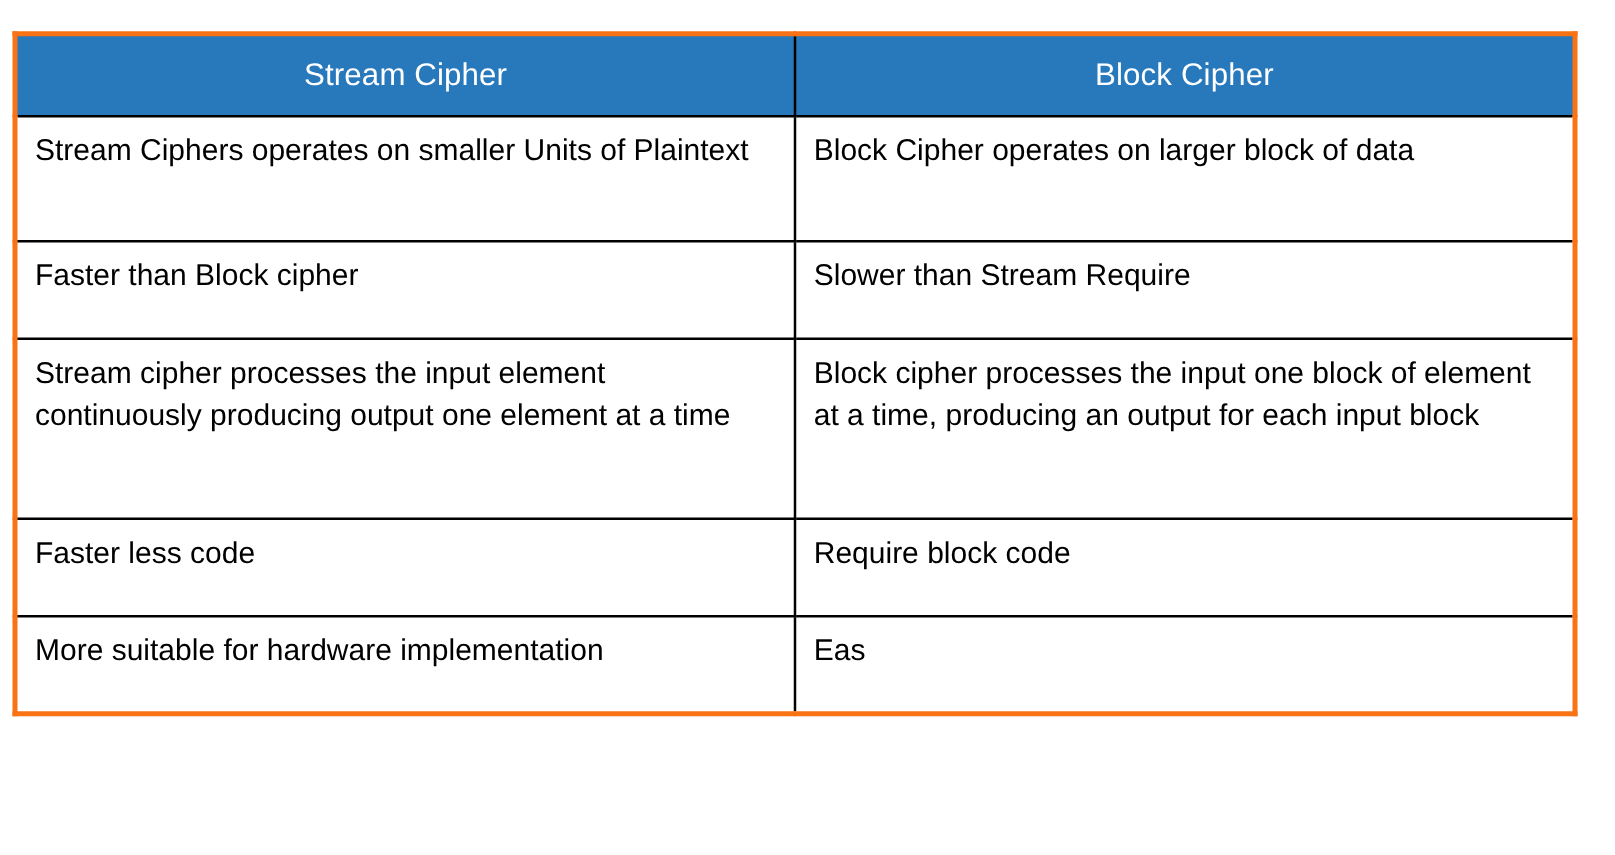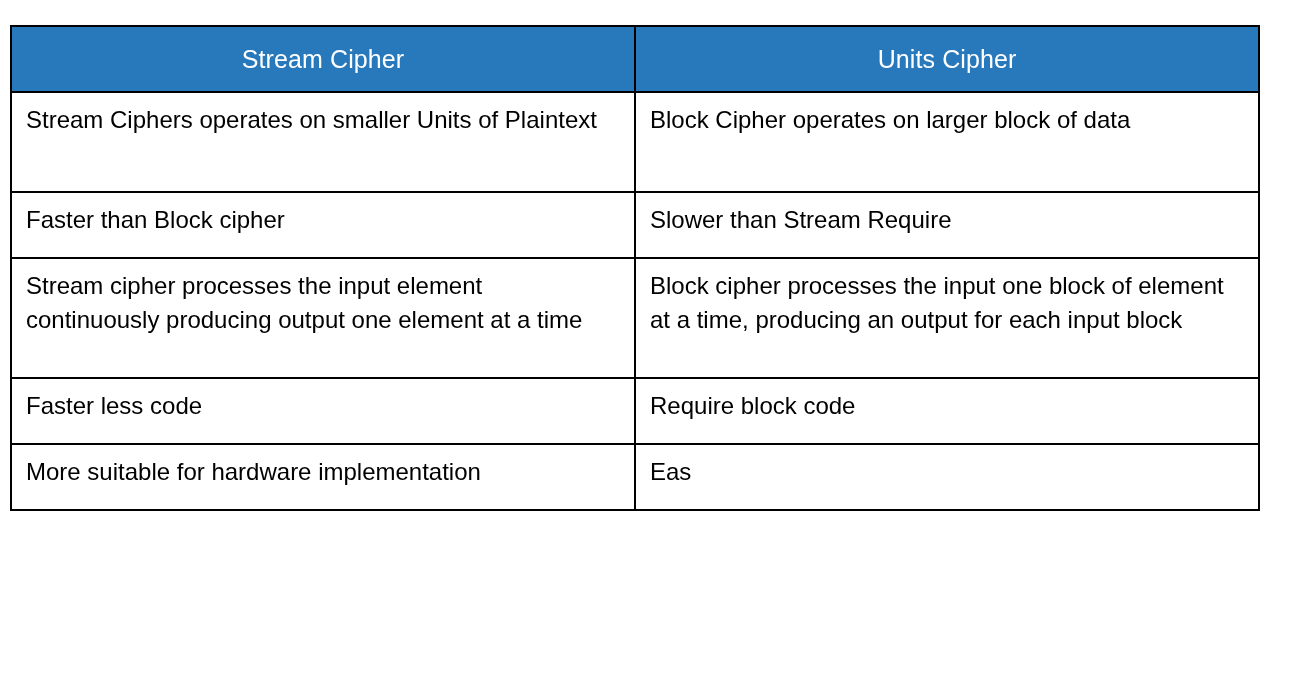--- a/index.html
+++ b/index.html
@@ -25,21 +25,21 @@
     position: absolute;
     left: 10px;
     top: 25px;
     width: 1248px;
   }
 
   table.cmp {
     border-collapse: collapse;
     table-layout: fixed;
     width: 1248px;
-    border: 2px solid #f97316;
+    border: 4px solid #f97316;
   }
 
   table.cmp col.c1 { width: 624px; }
   table.cmp col.c2 { width: 624px; }
 
   table.cmp th,
   table.cmp td {
     border: 2px solid #000000;
     vertical-align: top;
     box-sizing: border-box;
@@ -60,37 +60,37 @@
   table.cmp tbody td {
     color: #000000;
     font-size: 24px;
     font-weight: normal;
     line-height: 34px;
     padding: 10px 12px 10px 14px;
     text-align: left;
   }
 
   tr.r-tall1 td { height: 100px; }
-  tr.r-std   td { height: 66px; }
-  tr.r-tall2 td { height: 120px; }
+  tr.r-std   td { height: 78px; }
+  tr.r-tall2 td { height: 144px; }
 </style>
 </head>
 <body>
 
 <div class="page">
   <div class="table-wrap">
     <table class="cmp">
       <colgroup>
         <col class="c1">
         <col class="c2">
       </colgroup>
       <thead>
         <tr>
           <th>Stream Cipher</th>
-          <th>Units Cipher</th>
+          <th>Block Cipher</th>
         </tr>
       </thead>
       <tbody>
         <tr class="r-tall1">
           <td>Stream Ciphers operates on smaller Units of Plaintext</td>
           <td>Block Cipher operates on larger block of data</td>
         </tr>
         <tr class="r-std">
           <td>Faster than Block cipher</td>
           <td>Slower than Stream Require</td>

